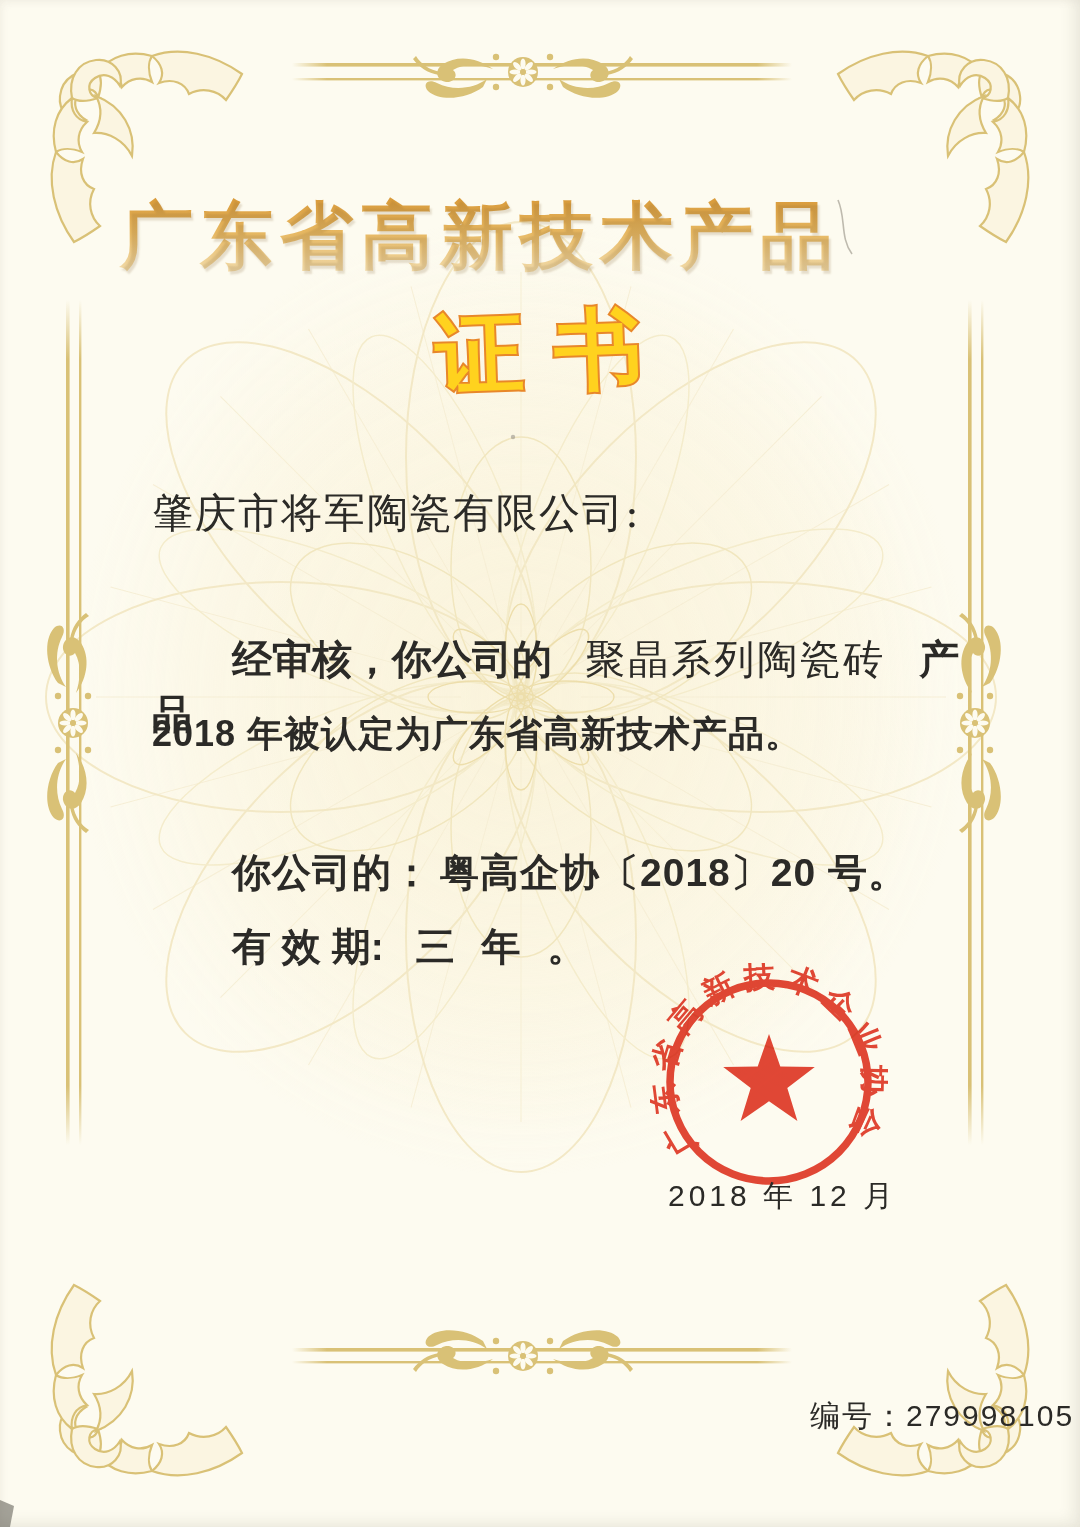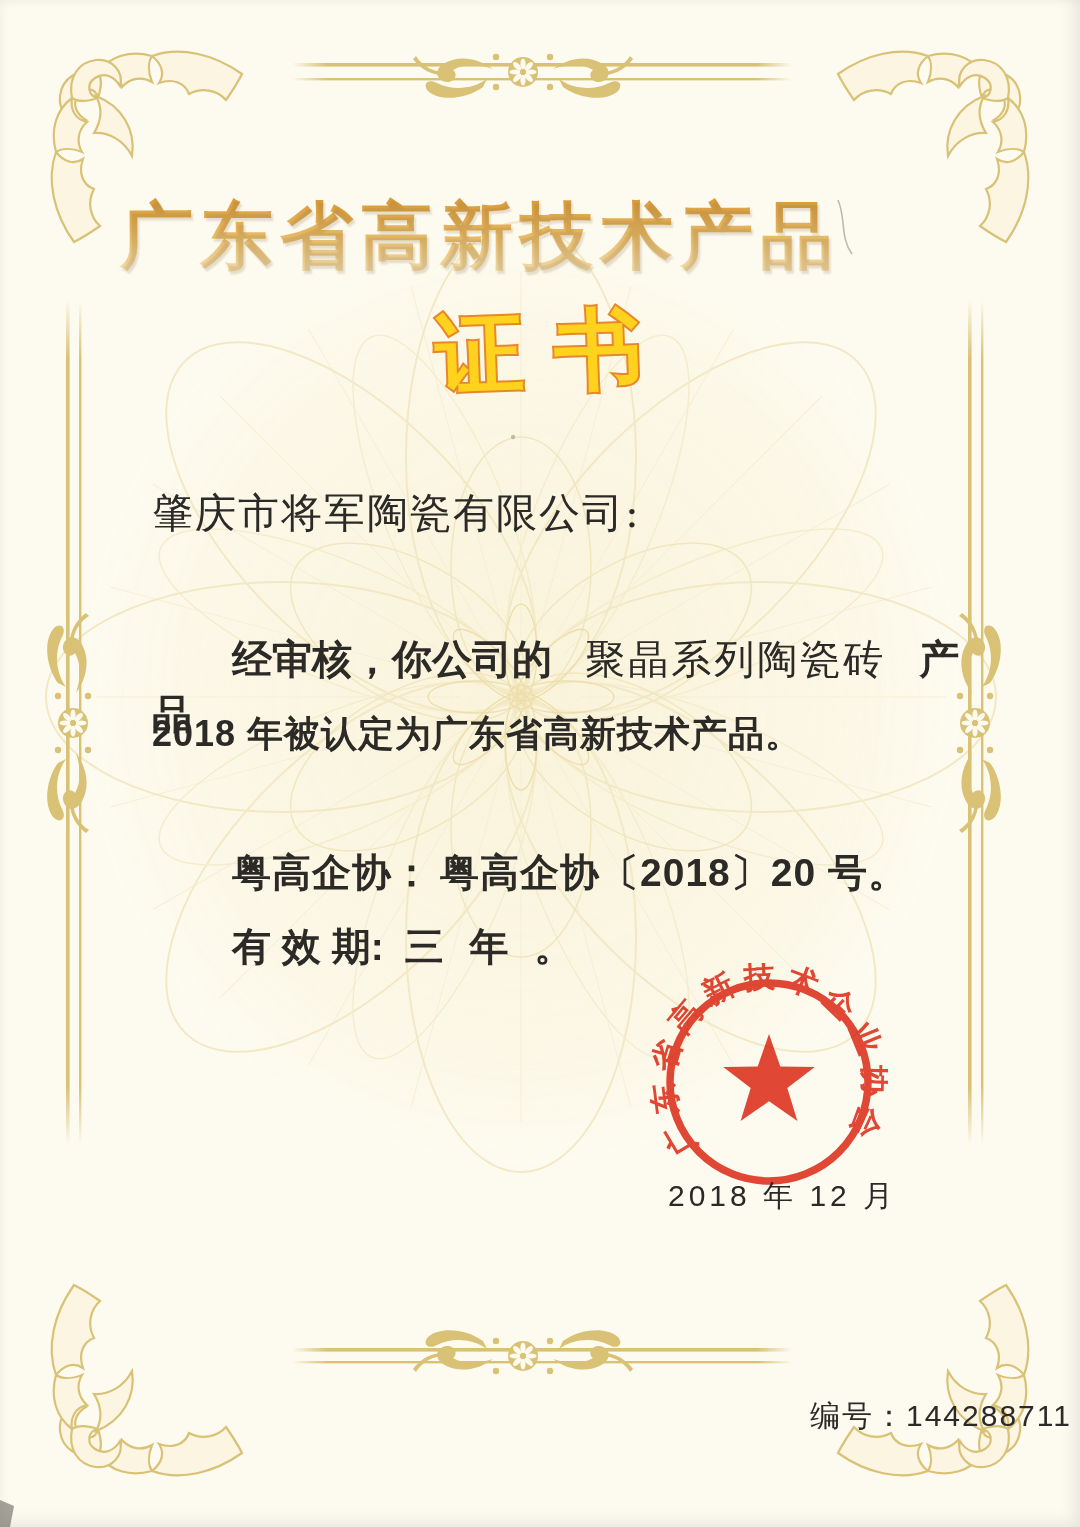--- a/index.html
+++ b/index.html
@@ -88,21 +88,21 @@
   .approval-line {
     left: 232px; top: 846px;
     font-size: 39px;
     letter-spacing: 1px;
   }
   .approval-line .value { margin-left: 8px; }
   .validity-line {
     left: 232px; top: 920px;
     font-size: 39px;
   }
-  .validity-line .value { margin-left: 21px; letter-spacing: 8px; font-family: Liberation Serif, serif; }
+  .validity-line .value { margin-left: 32px; letter-spacing: 8px; }
 
   
   #seal {
     left: 650px; top: 963px;
     width: 238px; height: 238px;
     z-index: 2;
     opacity: 0.93;
     mix-blend-mode: multiply;
   }
   #seal text {
@@ -306,35 +306,35 @@
 
   <div class="abs ink audit-line">
     <span class="hei">经审核，你公司的</span>
     <span class="kai product">聚晶系列陶瓷砖</span>
     <span class="hei">产品</span>
   </div>
 
   <div class="abs ink hei result-line">2018 年被认定为广东省高新技术产品。</div>
 
   <div class="abs ink hei approval-line">
-    <span>粤高企协：</span><span class="value">粤高企协〔2018〕20 号。</span>
+    <span>你公司的：</span><span class="value">粤高企协〔2018〕20 号。</span>
   </div>
 
   <div class="abs ink hei validity-line">
     <span>有 效 期:</span><span class="value">三 年 。</span>
   </div>
 
   <svg id="seal" class="abs" viewBox="-119 -119 238 238">
     <circle cx="0" cy="0" r="99" fill="none" stroke="#e03a29" stroke-width="7.5"></circle>
     <polygon fill="#e03a29" points="0,-48 11.3,-15.6 45.8,-14.9 18.3,6.0 28.4,38.9 0,19.3 -28.4,38.9 -18.3,6.0 -45.8,-14.9 -11.3,-15.6"></polygon>
     <path id="sealTextPath" d="M -70 64 A 95 95 0 1 1 70 64" fill="none"></path>
     <text>
       <textPath href="#sealTextPath" startOffset="0">广东省高新技术企业协会</textPath>
     </text>
   </svg>
 
   <div class="abs ink date-line">2018 年 12 月</div>
 
   <div class="abs ink serial-line">
-    <span>编号：</span><span>144288711</span>
+    <span>编号：</span><span>279998105</span>
   </div>
 
 </div>
 
 </body></html>

